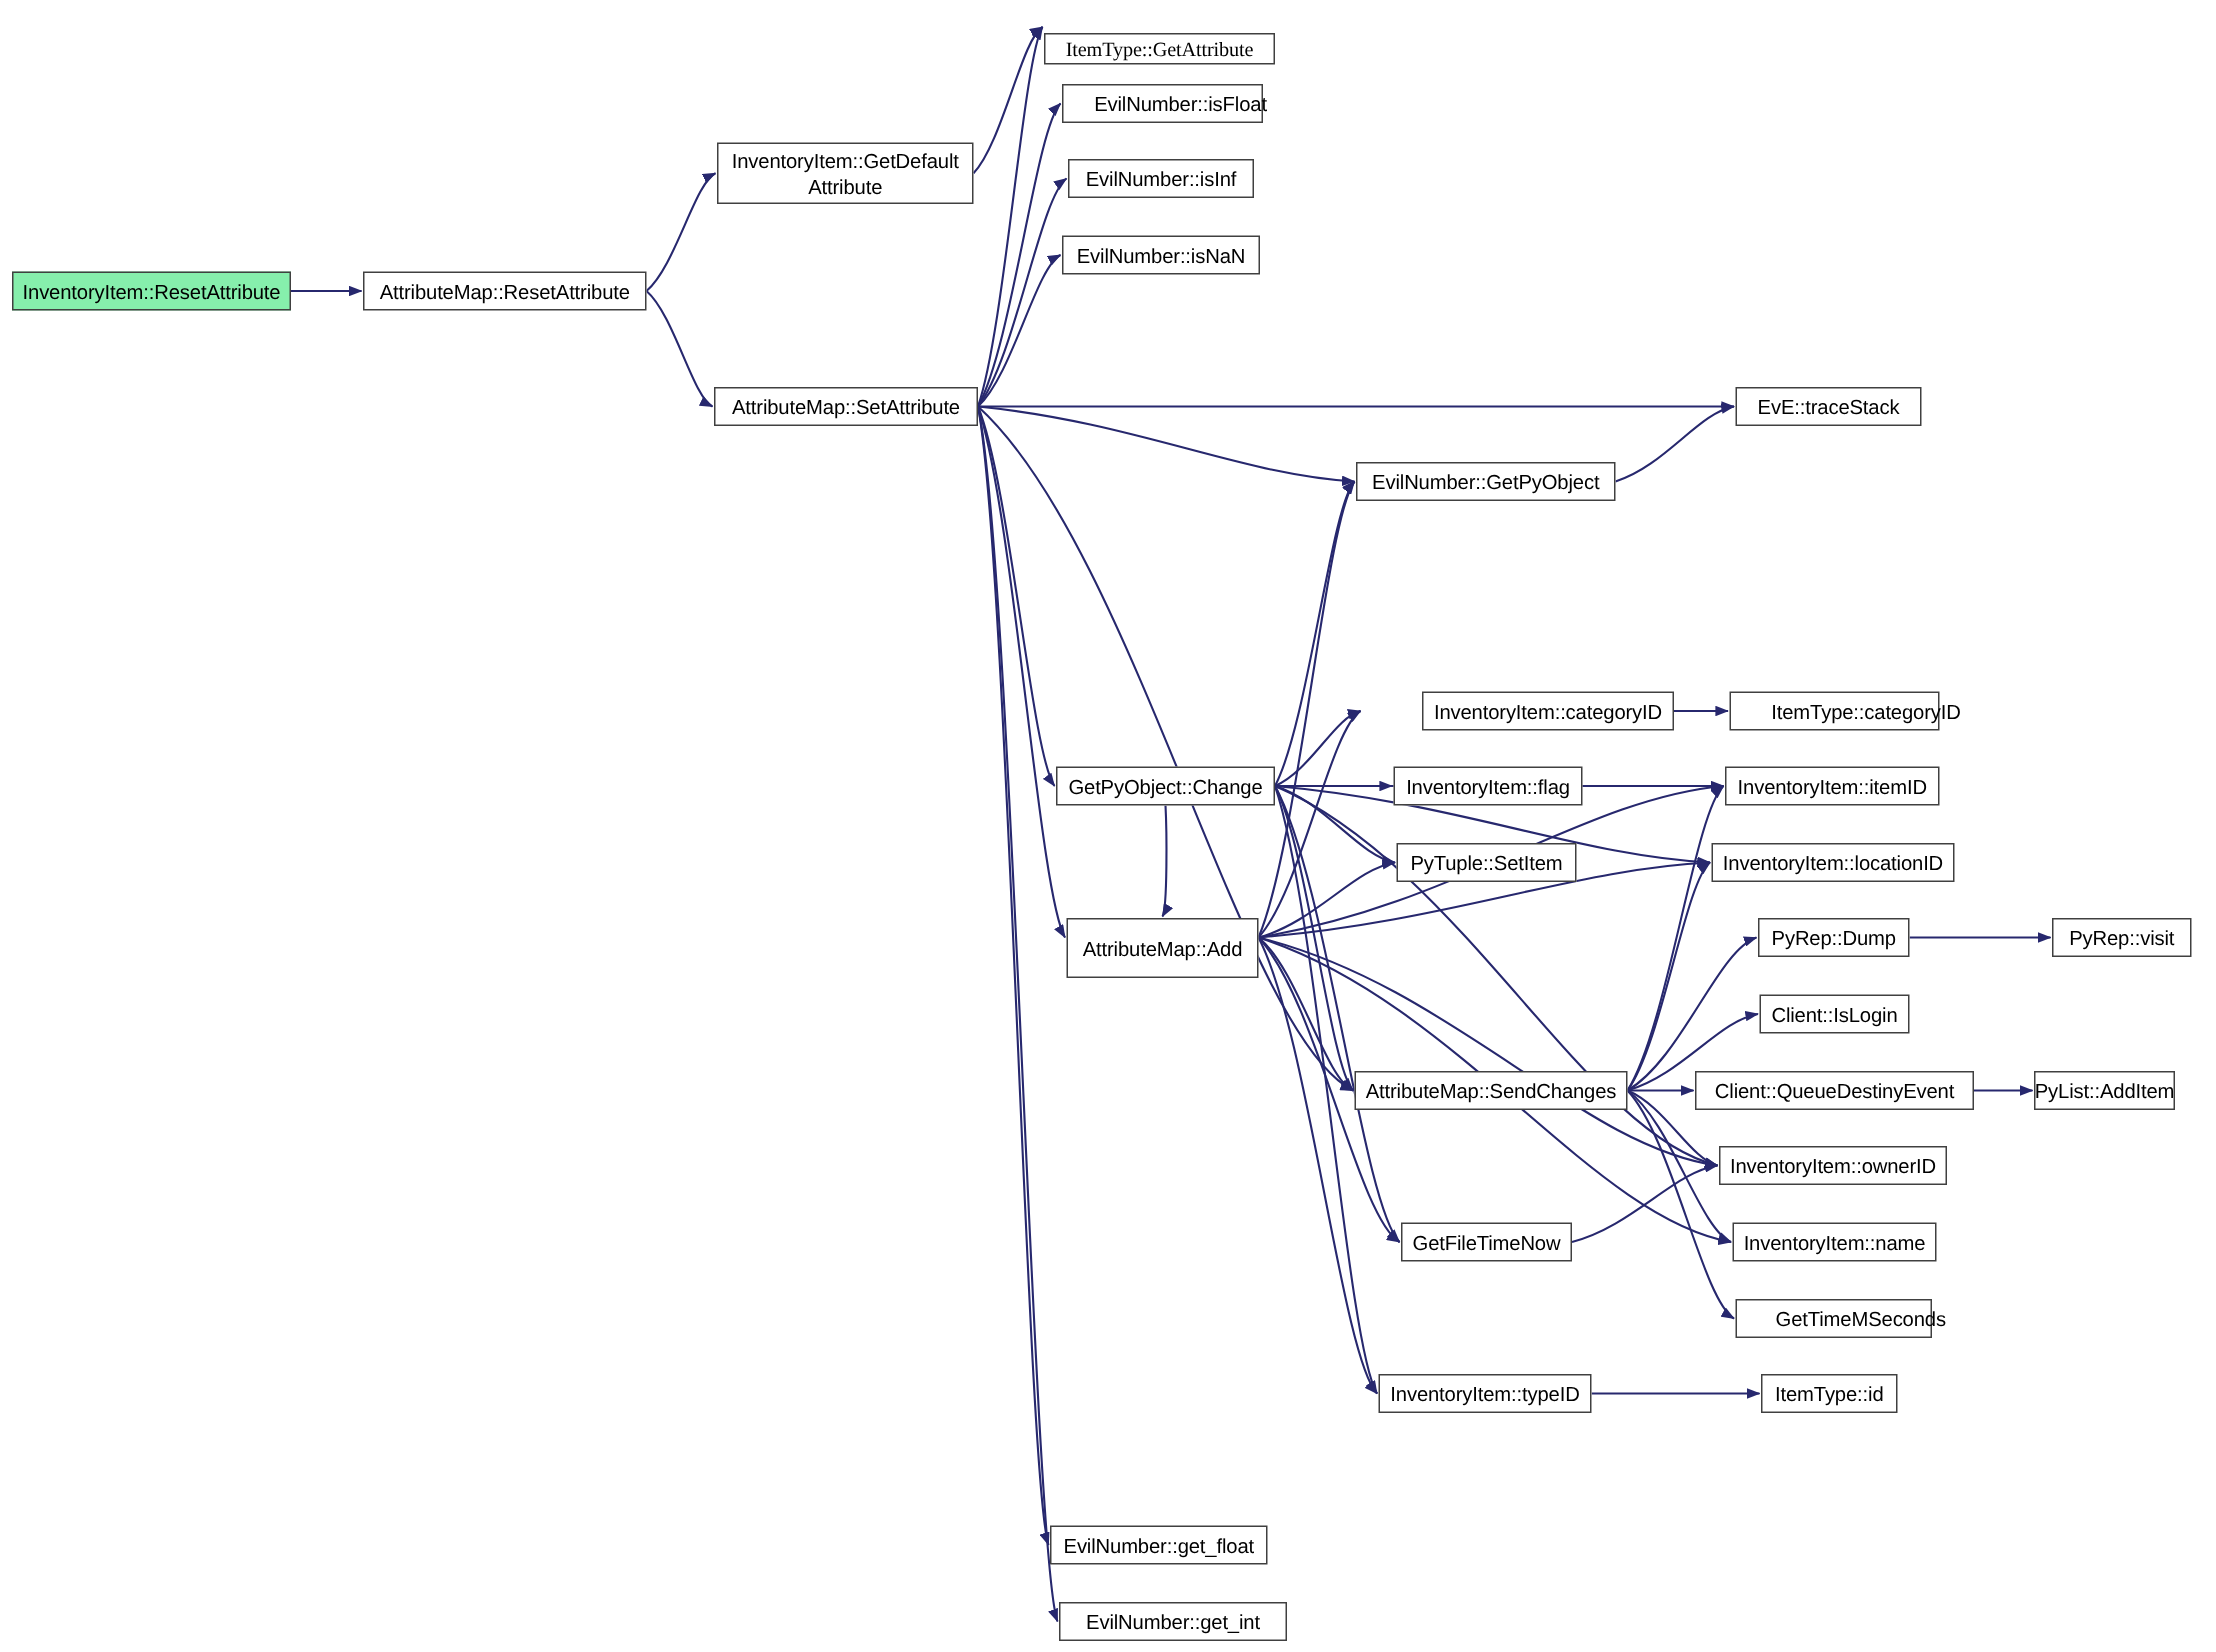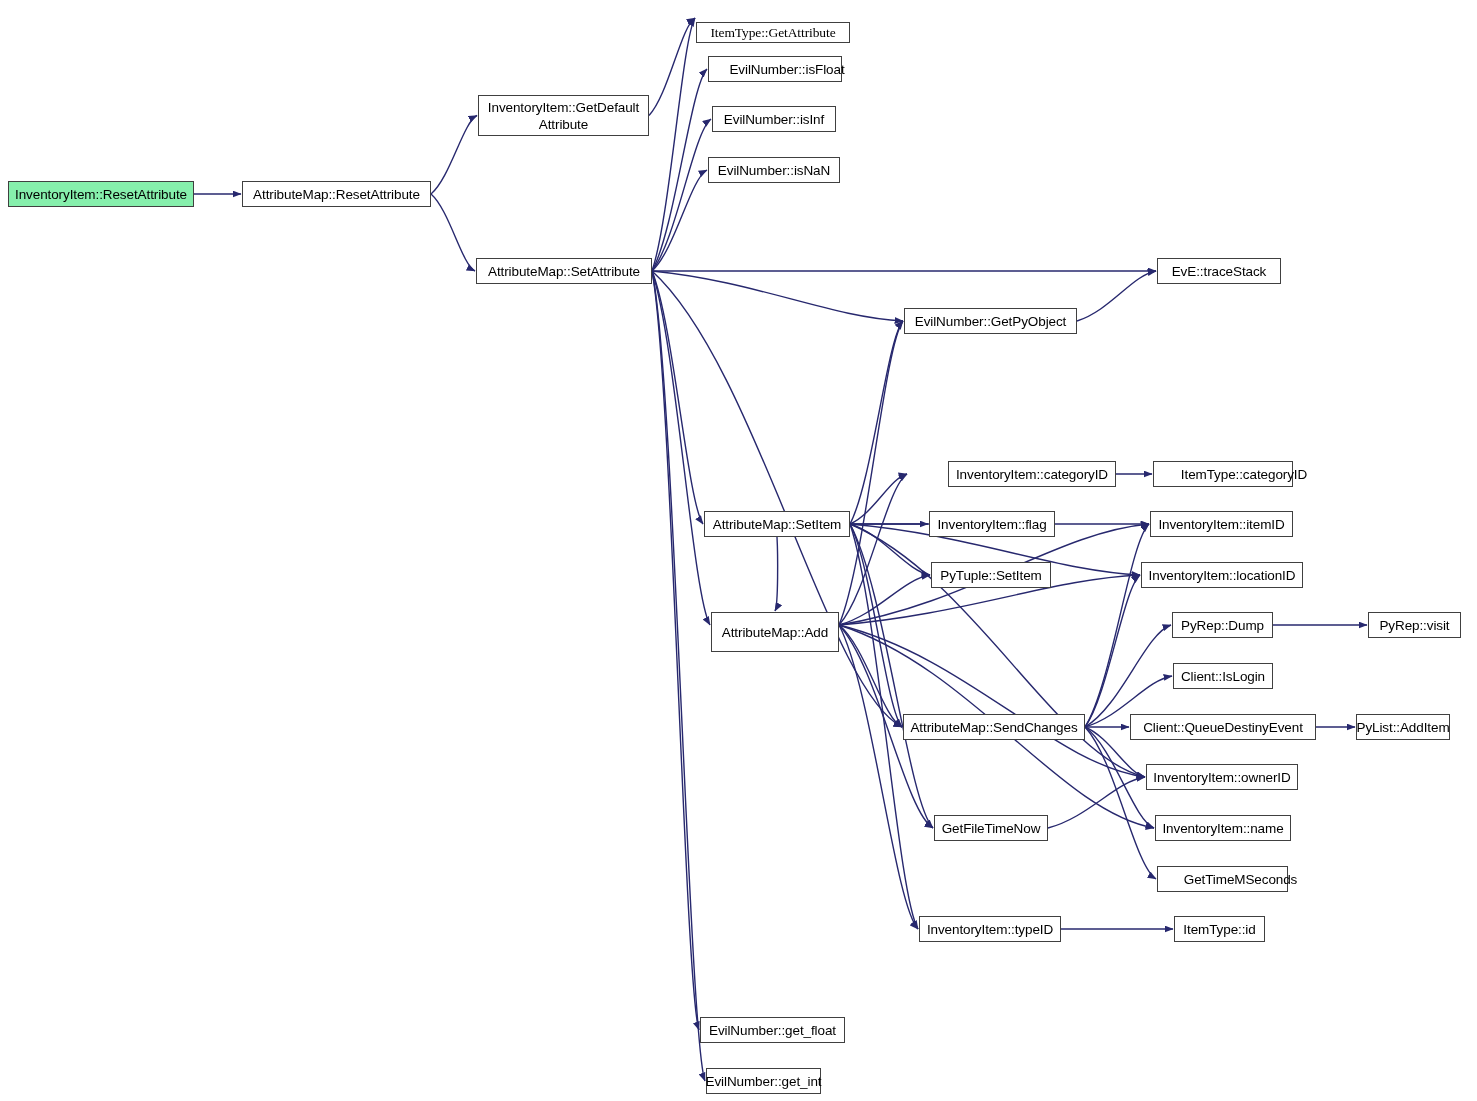--- a/index.html
+++ b/index.html
@@ -118,34 +118,34 @@
 Attribute</span></div>
       <div class="node" style="left: 696px; top: 22px; width: 154px; height: 21px; font-family: Liberation Serif, serif;"><span>ItemType::GetAttribute</span></div>
       <div class="node" style="left: 708px; top: 56px; width: 134px; height: 26px; padding-left: 24px;"><span>EvilNumber::isFloat</span></div>
       <div class="node" style="left: 712px; top: 106px; width: 124px; height: 26px;"><span>EvilNumber::isInf</span></div>
       <div class="node" style="left: 708px; top: 157px; width: 132px; height: 26px;"><span>EvilNumber::isNaN</span></div>
       <div class="node" style="left: 476px; top: 258px; width: 176px; height: 26px;"><span>AttributeMap::SetAttribute</span></div>
       <div class="node" style="left: 1157px; top: 258px; width: 124px; height: 26px;"><span>EvE::traceStack</span></div>
       <div class="node" style="left: 904px; top: 308px; width: 173px; height: 26px;"><span>EvilNumber::GetPyObject</span></div>
       <div class="node" style="left: 908px; top: 461px; width: 168px; height: 26px; margin-left: 40px;"><span>InventoryItem::categoryID</span></div>
       <div class="node" style="left: 1153px; top: 461px; width: 140px; height: 26px; padding-left: 42px;"><span>ItemType::categoryID</span></div>
-      <div class="node" style="left: 704px; top: 511px; width: 146px; height: 26px;"><span>AttributeMap::SetItem</span></div>
+      <div class="node" style="left: 704px; top: 511px; width: 146px; height: 26px;"><span>GetPyObject::Change</span></div>
       <div class="node" style="left: 929px; top: 511px; width: 126px; height: 26px;"><span>InventoryItem::flag</span></div>
       <div class="node" style="left: 1150px; top: 511px; width: 143px; height: 26px;"><span>InventoryItem::itemID</span></div>
       <div class="node" style="left: 931px; top: 562px; width: 120px; height: 26px;"><span>PyTuple::SetItem</span></div>
       <div class="node" style="left: 1141px; top: 562px; width: 162px; height: 26px;"><span>InventoryItem::locationID</span></div>
       <div class="node" style="left: 711px; top: 612px; width: 128px; height: 40px;"><span>AttributeMap::Add</span></div>
       <div class="node" style="left: 1172px; top: 612px; width: 101px; height: 26px;"><span>PyRep::Dump</span></div>
       <div class="node" style="left: 1368px; top: 612px; width: 93px; height: 26px;"><span>PyRep::visit</span></div>
       <div class="node" style="left: 1173px; top: 663px; width: 100px; height: 26px;"><span>Client::IsLogin</span></div>
       <div class="node" style="left: 903px; top: 714px; width: 182px; height: 26px;"><span>AttributeMap::SendChanges</span></div>
       <div class="node" style="left: 1130px; top: 714px; width: 186px; height: 26px;"><span>Client::QueueDestinyEvent</span></div>
       <div class="node" style="left: 1356px; top: 714px; width: 94px; height: 26px;"><span>PyList::AddItem</span></div>
       <div class="node" style="left: 1146px; top: 764px; width: 152px; height: 26px;"><span>InventoryItem::ownerID</span></div>
       <div class="node" style="left: 934px; top: 815px; width: 114px; height: 26px;"><span>GetFileTimeNow</span></div>
       <div class="node" style="left: 1155px; top: 815px; width: 136px; height: 26px;"><span>InventoryItem::name</span></div>
       <div class="node" style="left: 1157px; top: 866px; width: 131px; height: 26px; padding-left: 36px;"><span>GetTimeMSeconds</span></div>
       <div class="node" style="left: 919px; top: 916px; width: 142px; height: 26px;"><span>InventoryItem::typeID</span></div>
       <div class="node" style="left: 1174px; top: 916px; width: 91px; height: 26px;"><span>ItemType::id</span></div>
       <div class="node" style="left: 700px; top: 1017px; width: 145px; height: 26px;"><span>EvilNumber::get_float</span></div>
-      <div class="node" style="left: 706px; top: 1068px; width: 115px; height: 26px;"><span>EvilNumber::get_int</span></div>
+      <div class="node" style="left: 706px; top: 1068px; width: 152px; height: 26px;"><span>EvilNumber::get_int</span></div>
     </div>
 </div>
 
 </body></html>

